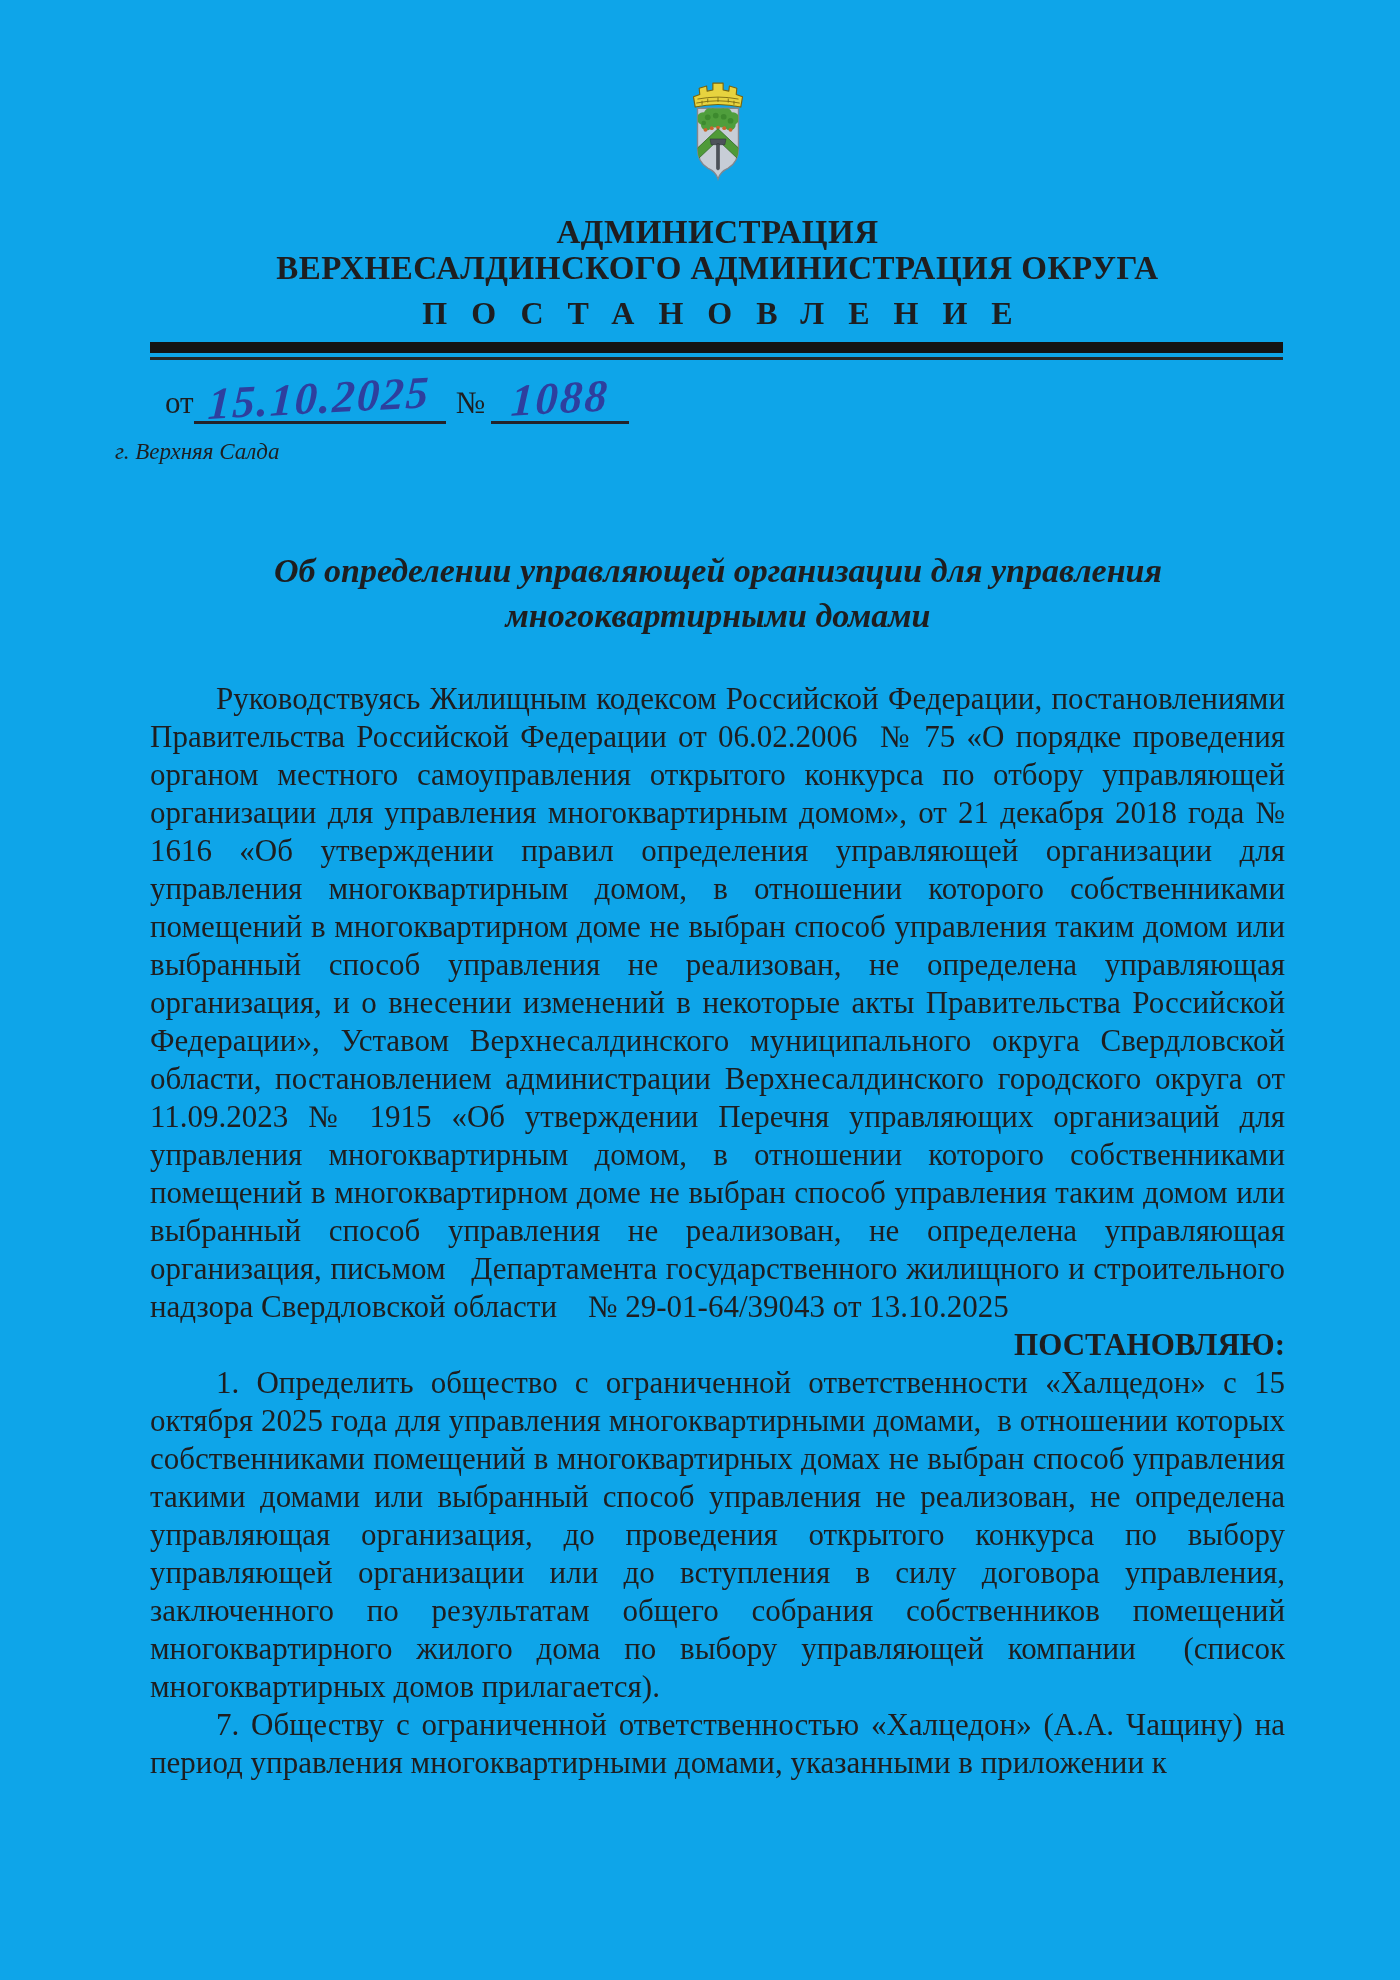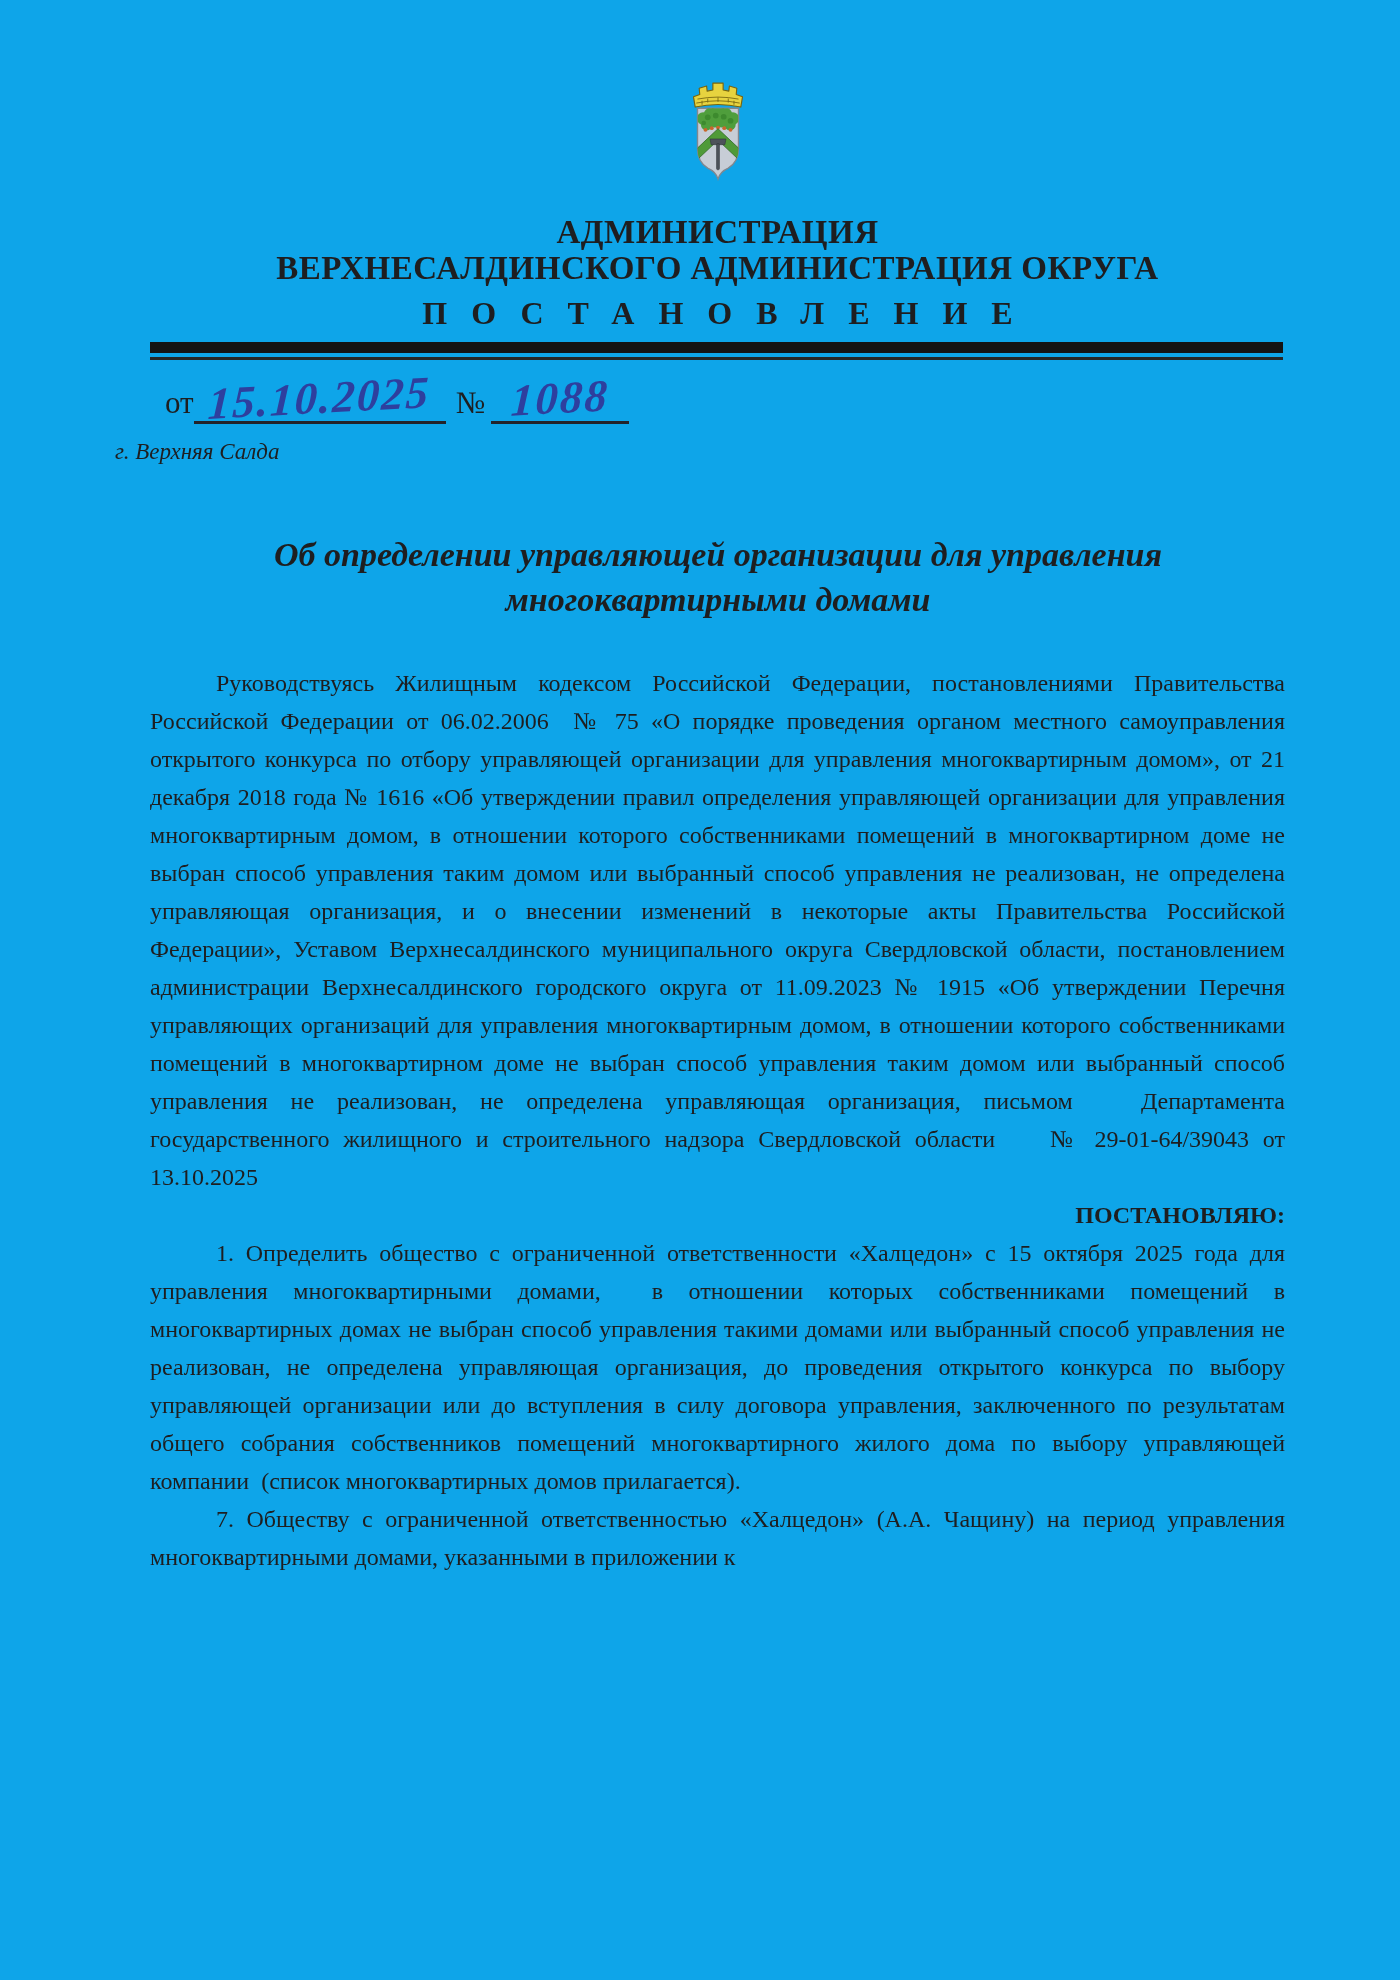--- a/index.html
+++ b/index.html
@@ -39,27 +39,27 @@
     font-style:italic; font-weight:bold;
     font-size:45px; line-height:40px;
     color:#2e3f9e;
     transform:rotate(-3deg) skewX(-6deg);
     letter-spacing:2px;
   }
   .num-sign { font-size:31px; padding:0 6px 0 10px; }
   .city-line { margin:8px 0 0 115px; font-size:23px; line-height:40px;font-style:italic; }
   
   .doc-title {
-    margin:60px 0 0 238px; width:960px;
+    margin:76px 0 0 238px; width:960px;
     text-align:center;
     font-weight:bold; font-style:italic;
     font-size:34px; line-height:45px;
   }
   
-  .body-text { margin:42px 115px 0 150px; width:1135px; font-size:24px; line-height:38px; text-align:justify; }
+  .body-text { margin:42px 115px 0 150px; width:1135px; font-size:31px; line-height:38px; text-align:justify; }
   .body-text p { margin:0; text-indent:66px; }
   .body-text p.resolve { text-indent:0; font-weight:bold; text-align:right; }
 </style>
 </head>
 <body>
 
 <div class="page">
 
   <div class="crest-wrap">
     <svg viewBox="0 0 132 200">

